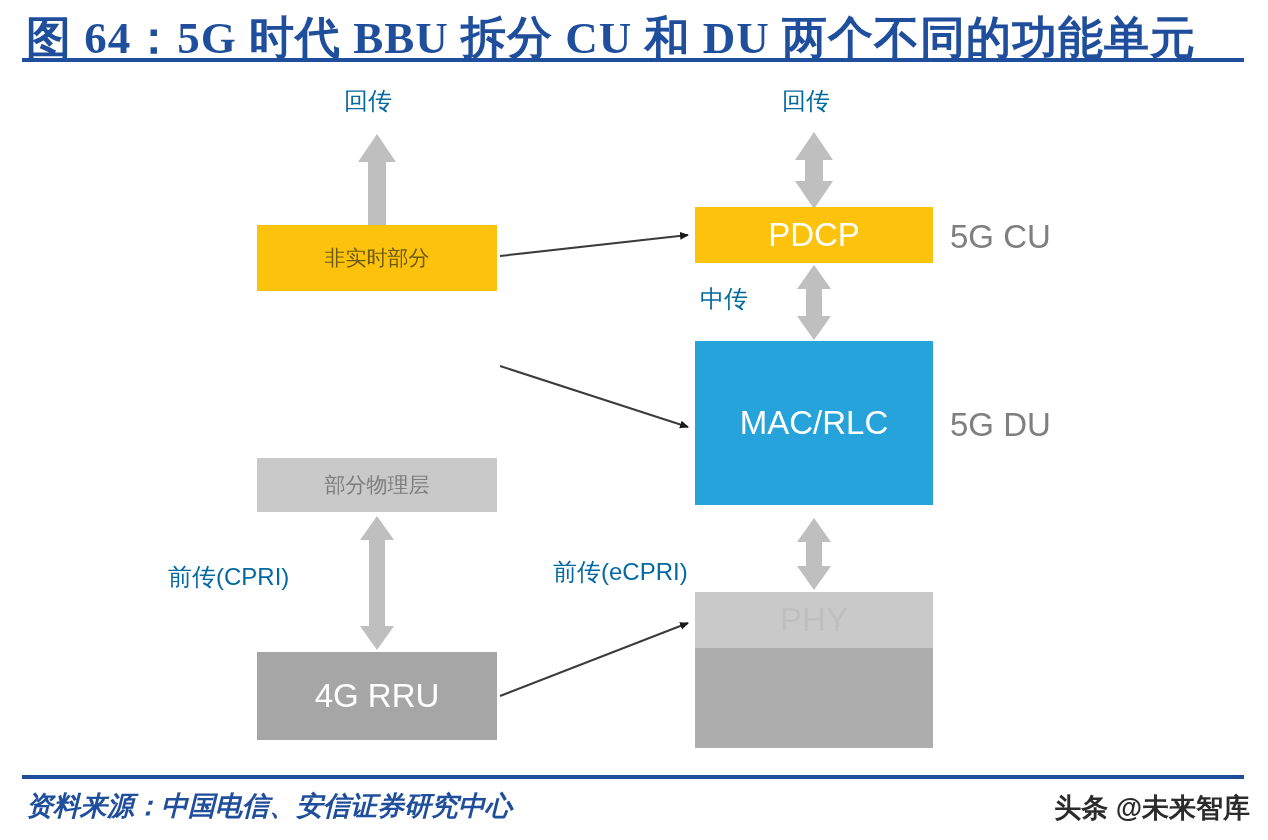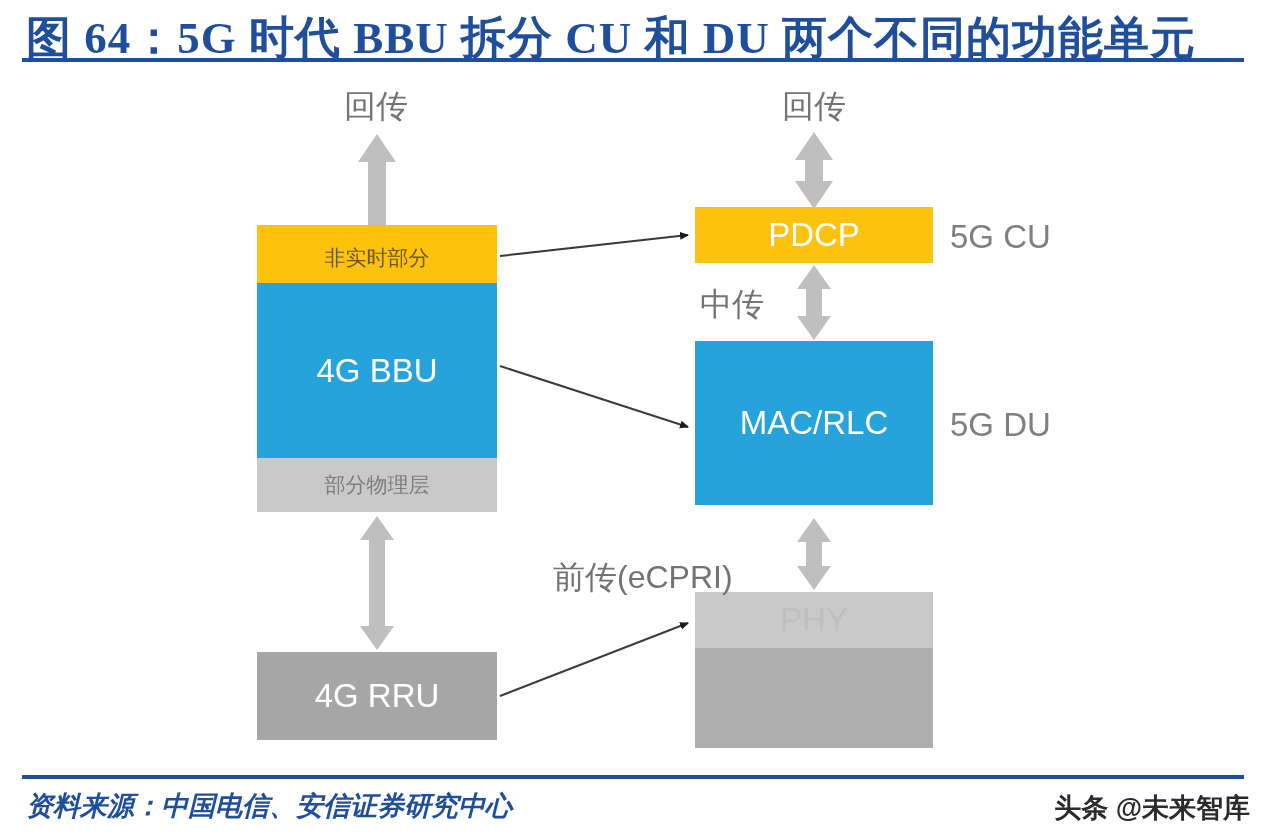--- a/index.html
+++ b/index.html
@@ -160,22 +160,22 @@
     color: #7f7f7f;
     white-space: nowrap;
   }
   .lbl-5gcu   { left: 950px; top: 152px; }
   .lbl-5gdu   { left: 950px; top: 340px; }
   .lbl-5gaau  { left: 950px; top: 574px; }
 
   
   .link-label {
     position: absolute;
-    font-size: 32px;
-    color: #737373;
+    font-size: 24px;
+    color: #0369a1;
     white-space: nowrap;
   }
   .lbl-backhaul-left  { left: 344px; top: 19px; }
   .lbl-backhaul-right { left: 782px; top: 19px; }
   .lbl-midhaul        { left: 700px; top: 217px; }
   .lbl-fronthaul-cpri { left: 168px; top: 495px; }
   .lbl-fronthaul-ecpri{ left: 553px; top: 468px; margin-top: 22px; }
 </style>
 </head>
 <body>
@@ -226,21 +226,20 @@
 
       <line x1="500" y1="190" x2="688" y2="169" stroke="#3b3b3b" stroke-width="2" marker-end="url(#thinhead)"></line>
 
       <line x1="500" y1="300" x2="688" y2="361" stroke="#3b3b3b" stroke-width="2" marker-end="url(#thinhead)"></line>
 
       <line x1="500" y1="630" x2="688" y2="557" stroke="#3b3b3b" stroke-width="2" marker-end="url(#thinhead)"></line>
     </svg>
 
     <div class="node box-nonrealtime">非实时部分</div>
 
-    <div class="node box-bbu">4G BBU</div>
 
     <div class="node box-partialphy">部分物理层</div>
 
     <div class="node box-rru">4G RRU</div>
 
     <div class="node box-pdcp">PDCP</div>
 
     <div class="node box-macrlc">MAC/RLC</div>
 
     <div class="node box-phy-top">PHY</div>
@@ -251,20 +250,21 @@
 
     <div class="side-label lbl-5gdu">5G DU</div>
 
 
     <div class="link-label lbl-backhaul-left">回传</div>
 
     <div class="link-label lbl-backhaul-right">回传</div>
 
     <div class="link-label lbl-midhaul">中传</div>
 
+    <div class="link-label lbl-fronthaul-cpri">前传(CPRI)</div>
 
     <div class="link-label lbl-fronthaul-ecpri">前传(eCPRI)</div>
 
   </div>
 
   <div class="footer-rule"></div>
   <div class="source-text">资料来源：中国电信、安信证券研究中心</div>
   <div class="watermark">头条 @未来智库</div>
 
 </div>

